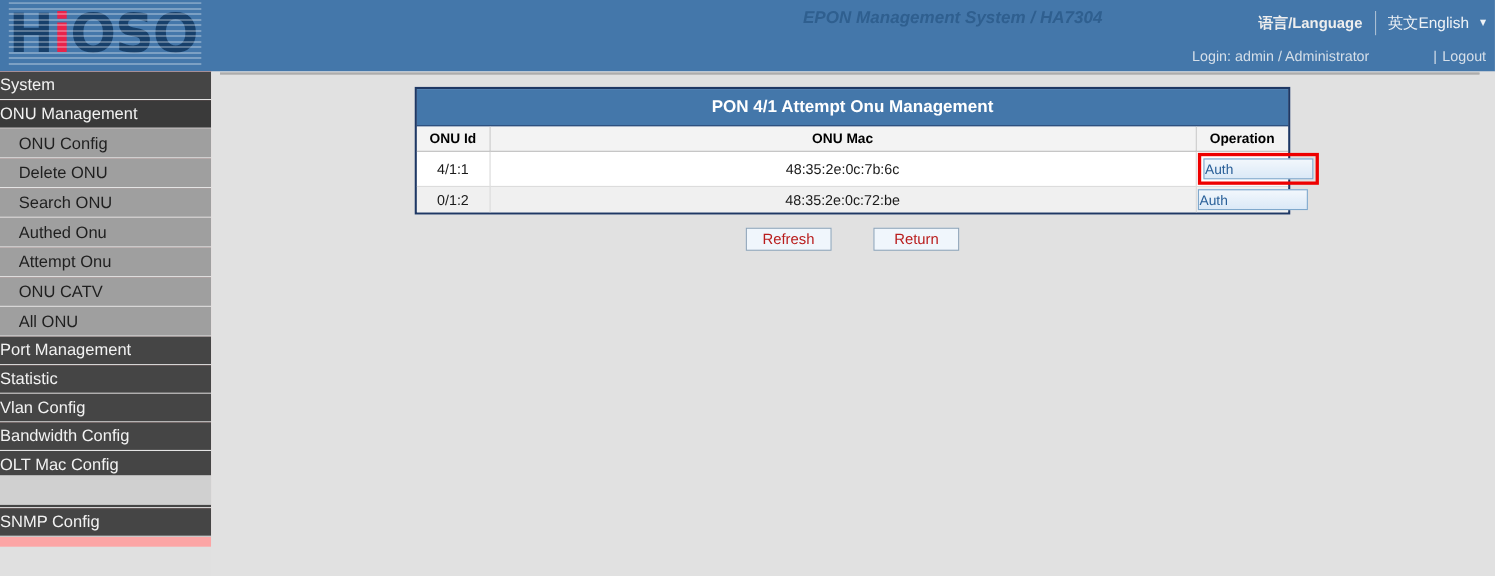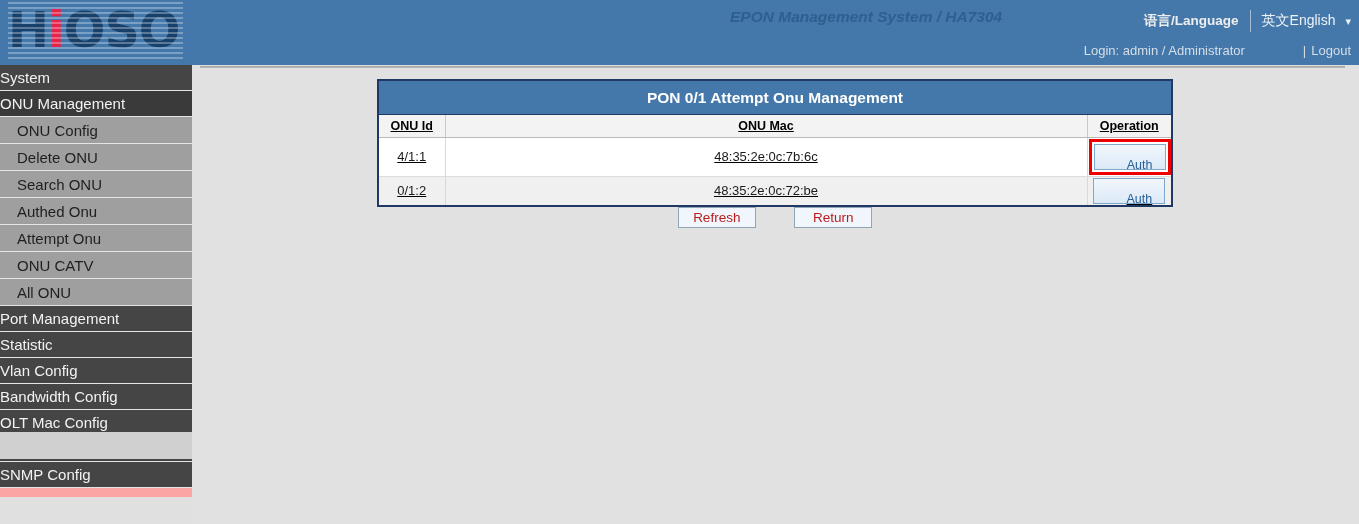--- a/index.html
+++ b/index.html
@@ -207,21 +207,20 @@
     color: #ffffff;
     font-size: 15.5px;
     font-weight: bold;
     text-align: center;
     border-bottom: 1px solid #1f3864;
   }
   table.onu-table {
     width: 100%;
     border-collapse: collapse;
     table-layout: fixed;
-    text-decoration: underline;
   }
   table.onu-table th {
     background: #f3f3f3;
     font-size: 12.5px;
     font-weight: bold;
     color: #000000;
     height: 22px;
     border-right: 1px solid #c9c9c9;
     border-bottom: 1px solid #b9b9b9;
     box-sizing: border-box;
@@ -239,32 +238,32 @@
   table.onu-table td:last-child { border-right: none; }
   table.onu-table tr.row-odd td { background: #ffffff; }
   table.onu-table tr.row-even td { background: #f0f0f0; }
   table.onu-table tr:last-child td { border-bottom: none; margin-left: 41px; }
   .col-id   { width: 66px; }
   .col-op   { width: 84px; }
 
   .auth-btn {
     display: block;
     margin: 0 auto;
-    width: 72px;
+    width: 100px;
     height: 19px;
     line-height: 17px;
     font-family: "Liberation Sans", sans-serif;
     font-size: 12.5px;
     color: #2a6099;
     background: linear-gradient(to bottom, #f2f7fc 0%, #dbe9f7 100%);
     border: 1px solid #7fa8cc;
     box-sizing: border-box;
-    text-align: right;
+    text-align: left;
     cursor: pointer;
-    padding: 12px;
+    padding: 1px;
   }
   .hl-wrap {
     display: inline-block;
     position: relative;
     padding: 2px;
     border: 3px solid #ee0000;
     box-sizing: border-box;
     line-height: 0;
   }
 
@@ -339,21 +338,21 @@
       <div class="nav-top">Port Aggregation</div>
       <div class="nav-top">SNMP Config</div>
     </div>
 </div>
 <div id="sidebar-filler"></div>
 
 <div id="content">
   <div id="content-rule"></div>
 
   <div id="panel">
-    <div id="panel-title">PON 0/1 Attempt Onu Management</div>
+    <div id="panel-title">PON 4/1 Attempt Onu Management</div>
 
     <table class="onu-table">
       <thead>
         <tr>
           <th class="col-id">ONU Id</th>
           <th>ONU Mac</th>
           <th class="col-op">Operation</th>
         </tr>
       </thead>
       <tbody id="table-body">

